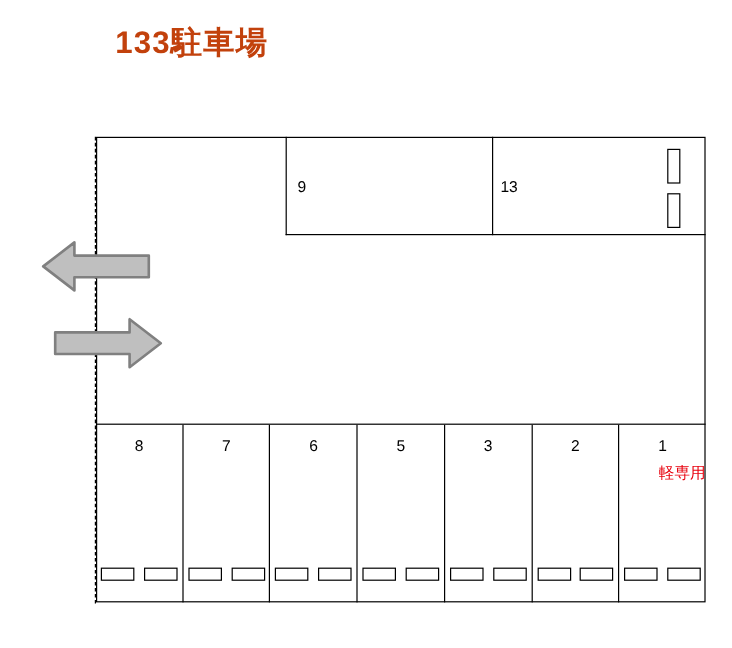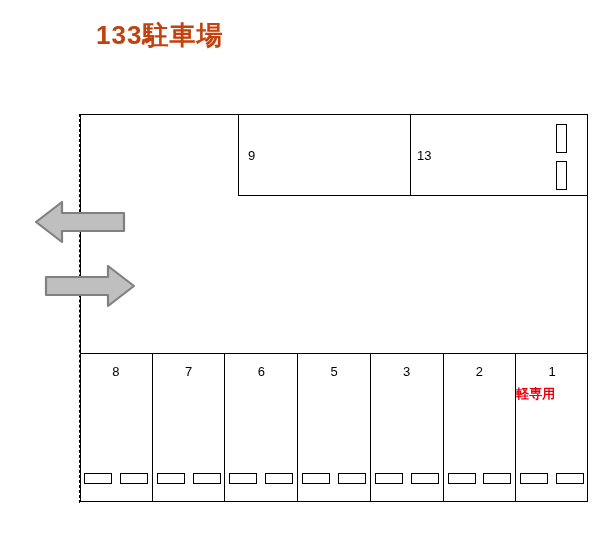--- a/index.html
+++ b/index.html
@@ -121,23 +121,23 @@
     text-align: center;
     font-size: 13px;
     color: #000000;
     line-height: 1;
   }
   .bay-tag {
     position: absolute;
     top: 33px;
     left: 0;
     width: 100%;
-    text-align: left;
+    text-align: right;
     font-size: 13px;
-    font-weight: bold;
+    font-weight: normal;
     line-height: 1;
     white-space: nowrap;
   }
   .stops-h {
     position: absolute;
     bottom: 18px;
     left: 0;
     width: 100%;
     display: flex;
     justify-content: space-around;

